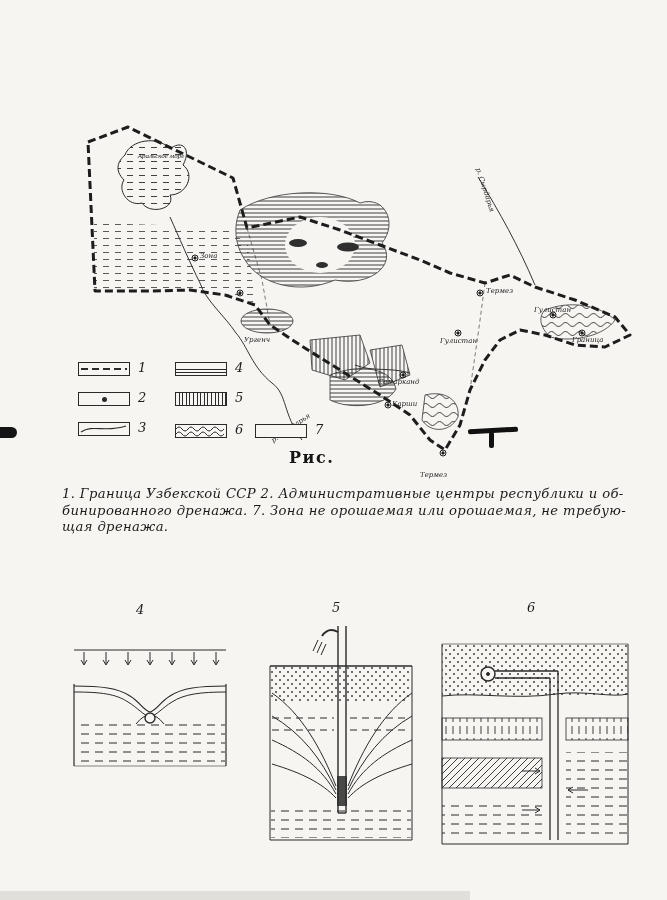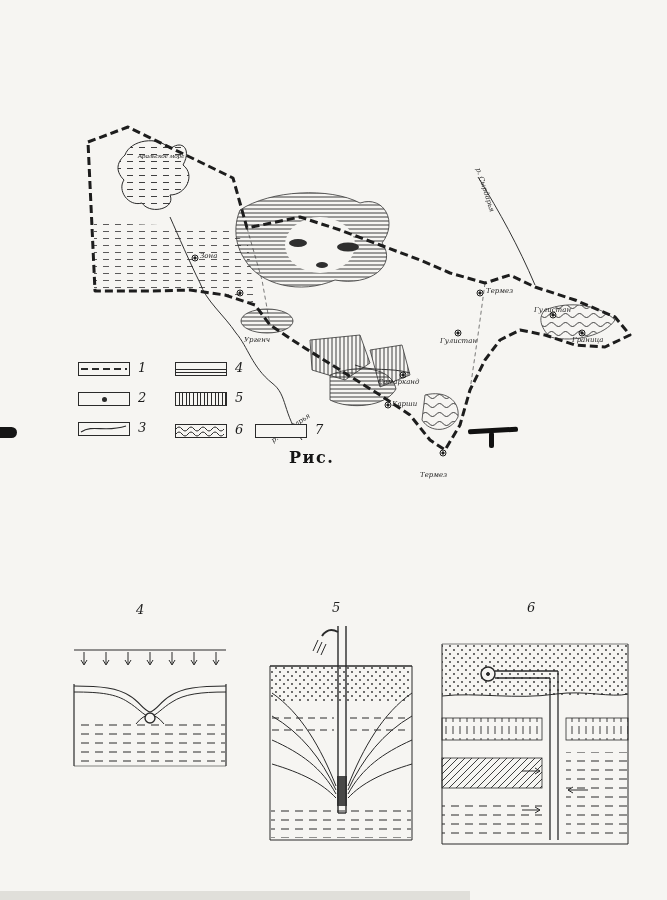--- a/index.html
+++ b/index.html
@@ -184,20 +184,23 @@
     <span class="legend-num" style="left:315px;top:422px;">7</span>
   </div>
 
   <div class="ink-mark-h"></div>
   <div class="ink-mark-v"></div>
   <div class="smudge"></div>
 
   <span class="figlabel" style="left:277px;top:448px;">Рис.</span>
 
   <div class="caption">
+    <div>1. Граница Узбекской ССР  2. Административные центры республики и об-</div>
+    <div>бинированного дренажа. 7. Зона не орошаемая или орошаемая, не требую-</div>
+    <div>щая дренажа.</div>
   </div>
 
   <span class="dlabel" style="left:136px;top:602px;">4</span>
   <div class="abs" style="left:66px;top:640px;">
     <svg width="168" height="130" viewBox="0 0 168 130">
       <defs>
         <pattern id="d4-wd" width="14" height="9" patternUnits="userSpaceOnUse">
           <line x1="1" y1="4" x2="9" y2="4" stroke="#2a2a2a" stroke-width="1"></line>
         </pattern>
       </defs>

